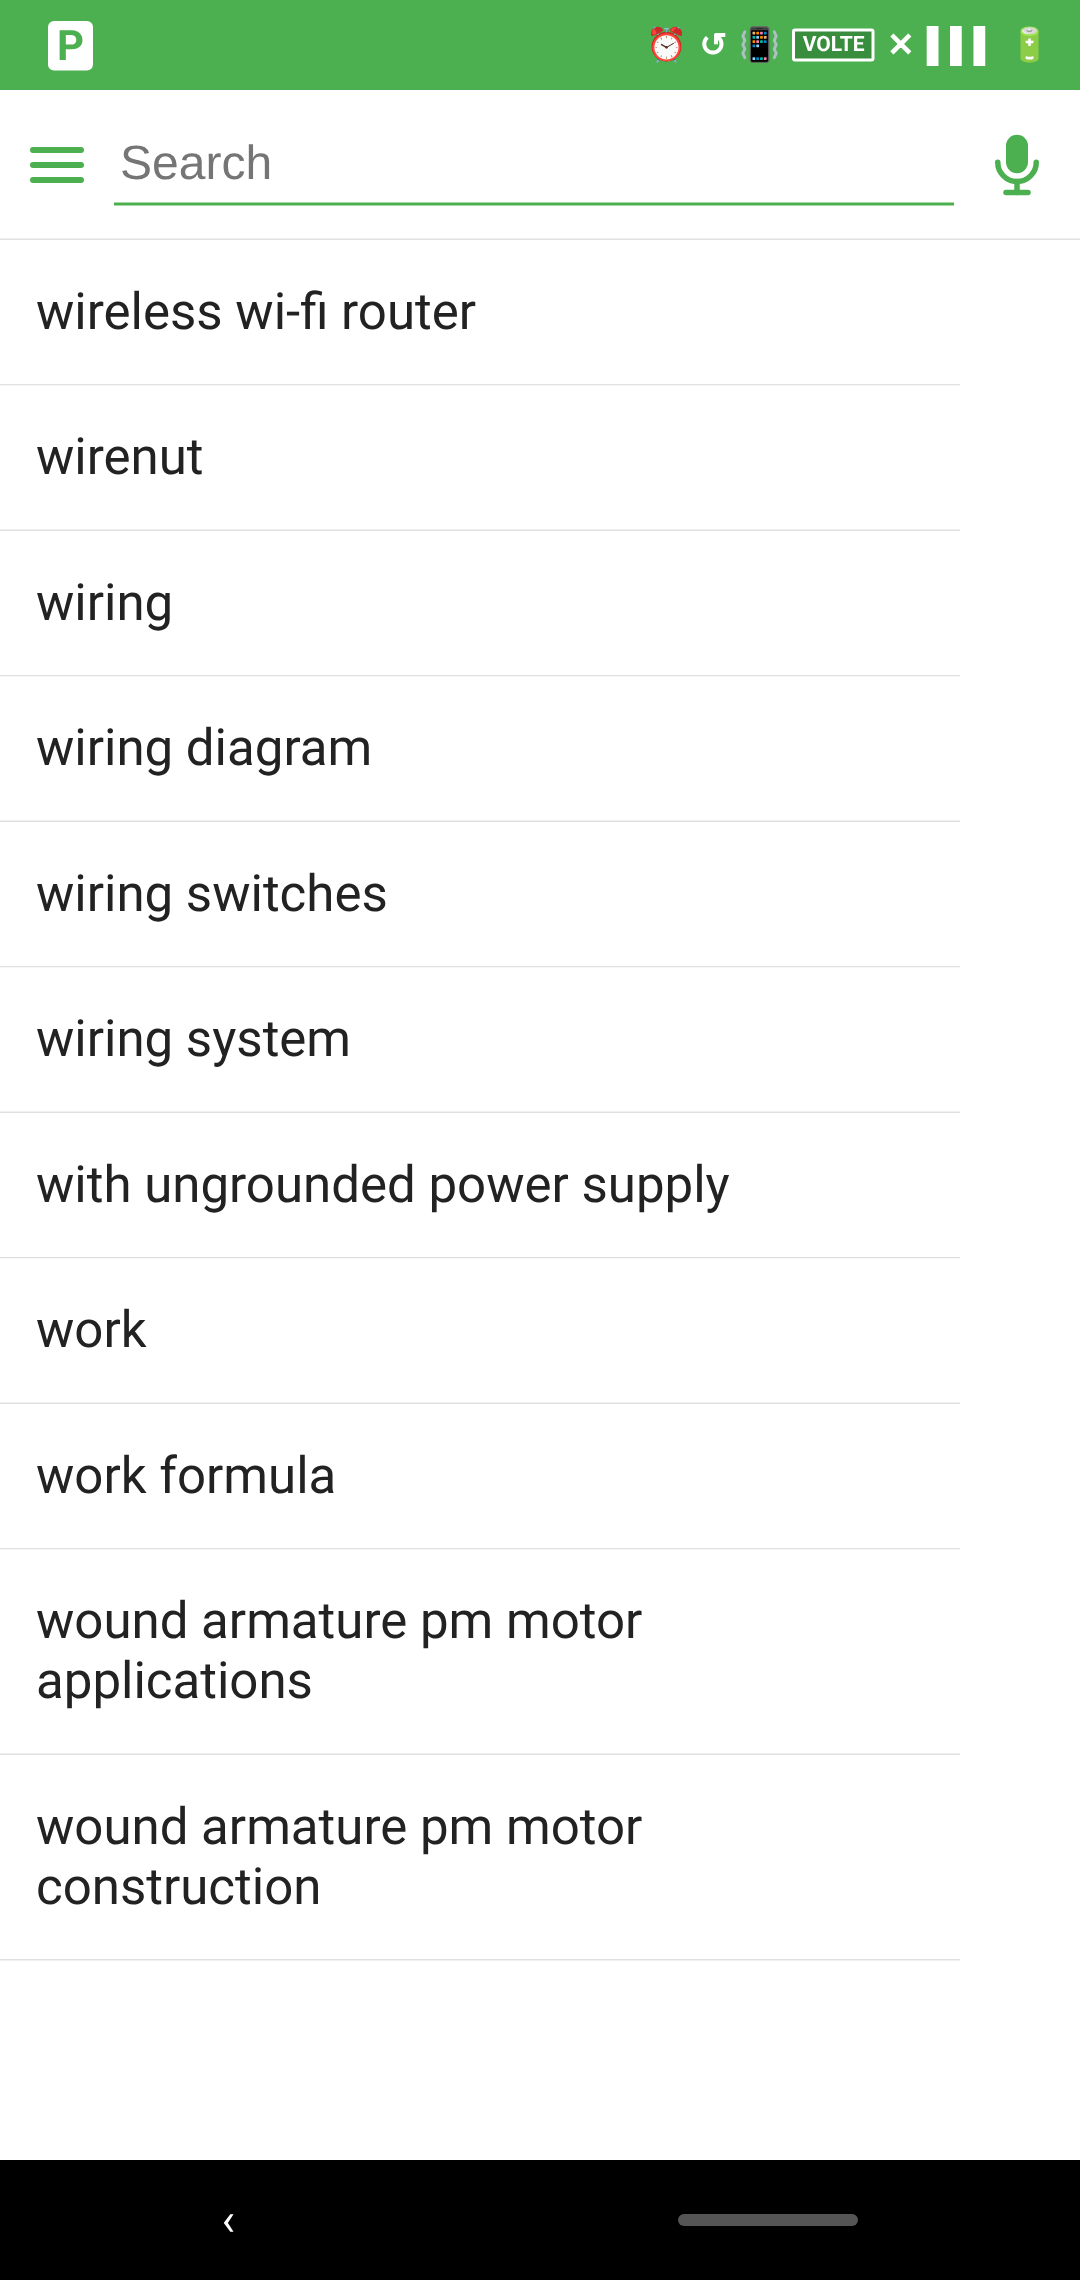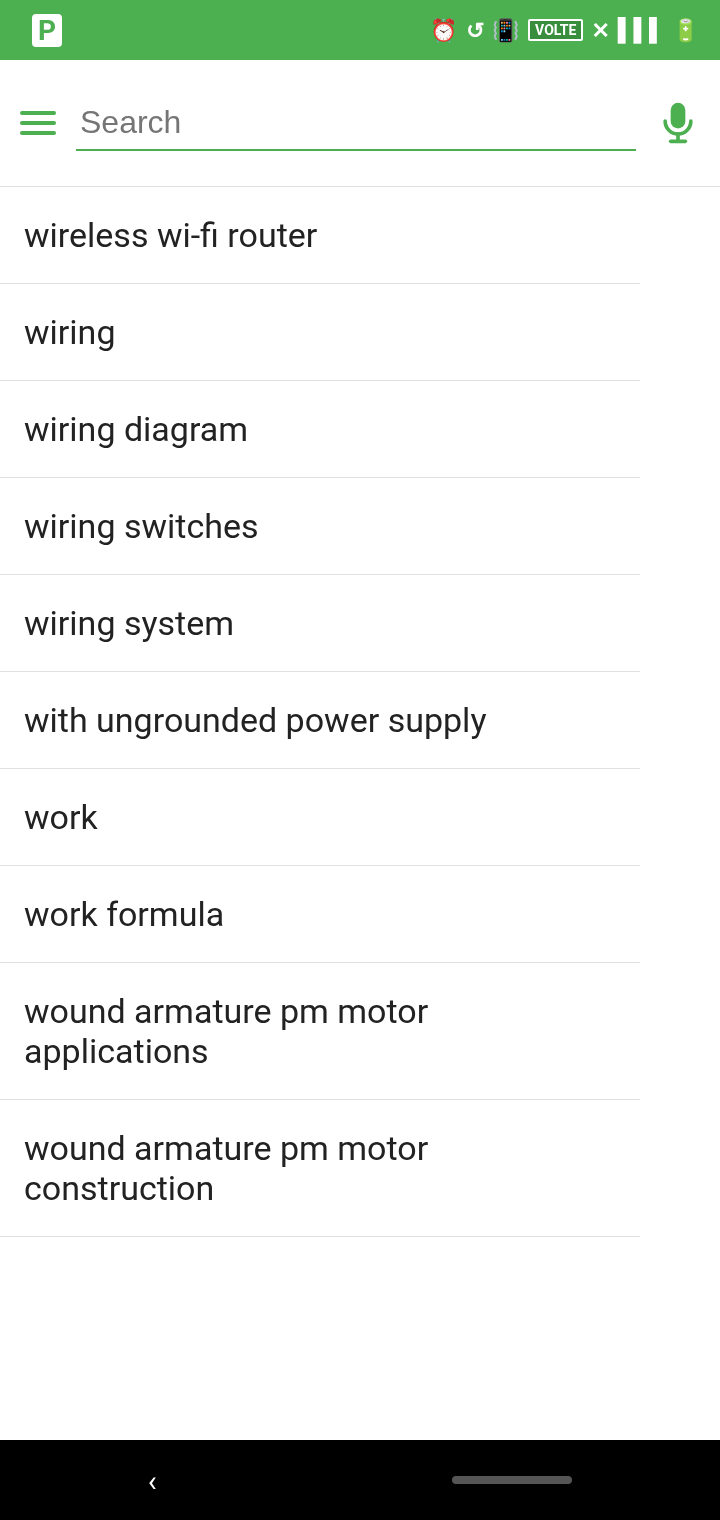--- a/index.html
+++ b/index.html
@@ -34,21 +34,21 @@
     .status-right {
       display: flex;
       align-items: center;
       gap: 8px;
       font-size: 20px;
     }
 
     
     .search-bar {
       width: 720px;
-      height: 127px;
+      height: 100px;
       background: #fff;
       display: flex;
       align-items: center;
       padding: 0 20px;
       gap: 20px;
       border-bottom: 1px solid #e0e0e0;
     }
     .hamburger-icon {
       display: flex;
       flex-direction: column;
@@ -154,20 +154,21 @@
   <svg class="mic-icon" viewBox="0 0 24 24" fill="none">
     <path d="M12 1a4 4 0 0 1 4 4v6a4 4 0 0 1-8 0V5a4 4 0 0 1 4-4z" fill="#4caf50"></path>
     <path d="M19 11a7 7 0 0 1-14 0" stroke="#4caf50" stroke-width="2" fill="none" stroke-linecap="round"></path>
     <line x1="12" y1="18" x2="12" y2="22" stroke="#4caf50" stroke-width="2" stroke-linecap="round"></line>
     <line x1="8" y1="22" x2="16" y2="22" stroke="#4caf50" stroke-width="2" stroke-linecap="round"></line>
   </svg>
 </div>
 
 <div class="list-container" id="list-container">
 <div class="list-item">wireless wi-fi router</div>
+    <div class="list-item">wirenut</div>
     <div class="list-item">wiring</div>
     <div class="list-item">wiring diagram</div>
     <div class="list-item">wiring switches</div>
     <div class="list-item">wiring system</div>
     <div class="list-item">with ungrounded power supply</div>
     <div class="list-item">work</div>
     <div class="list-item">work formula</div>
     <div class="list-item">wound armature pm motor applications</div>
     <div class="list-item">wound armature pm motor construction</div>
   </div>

